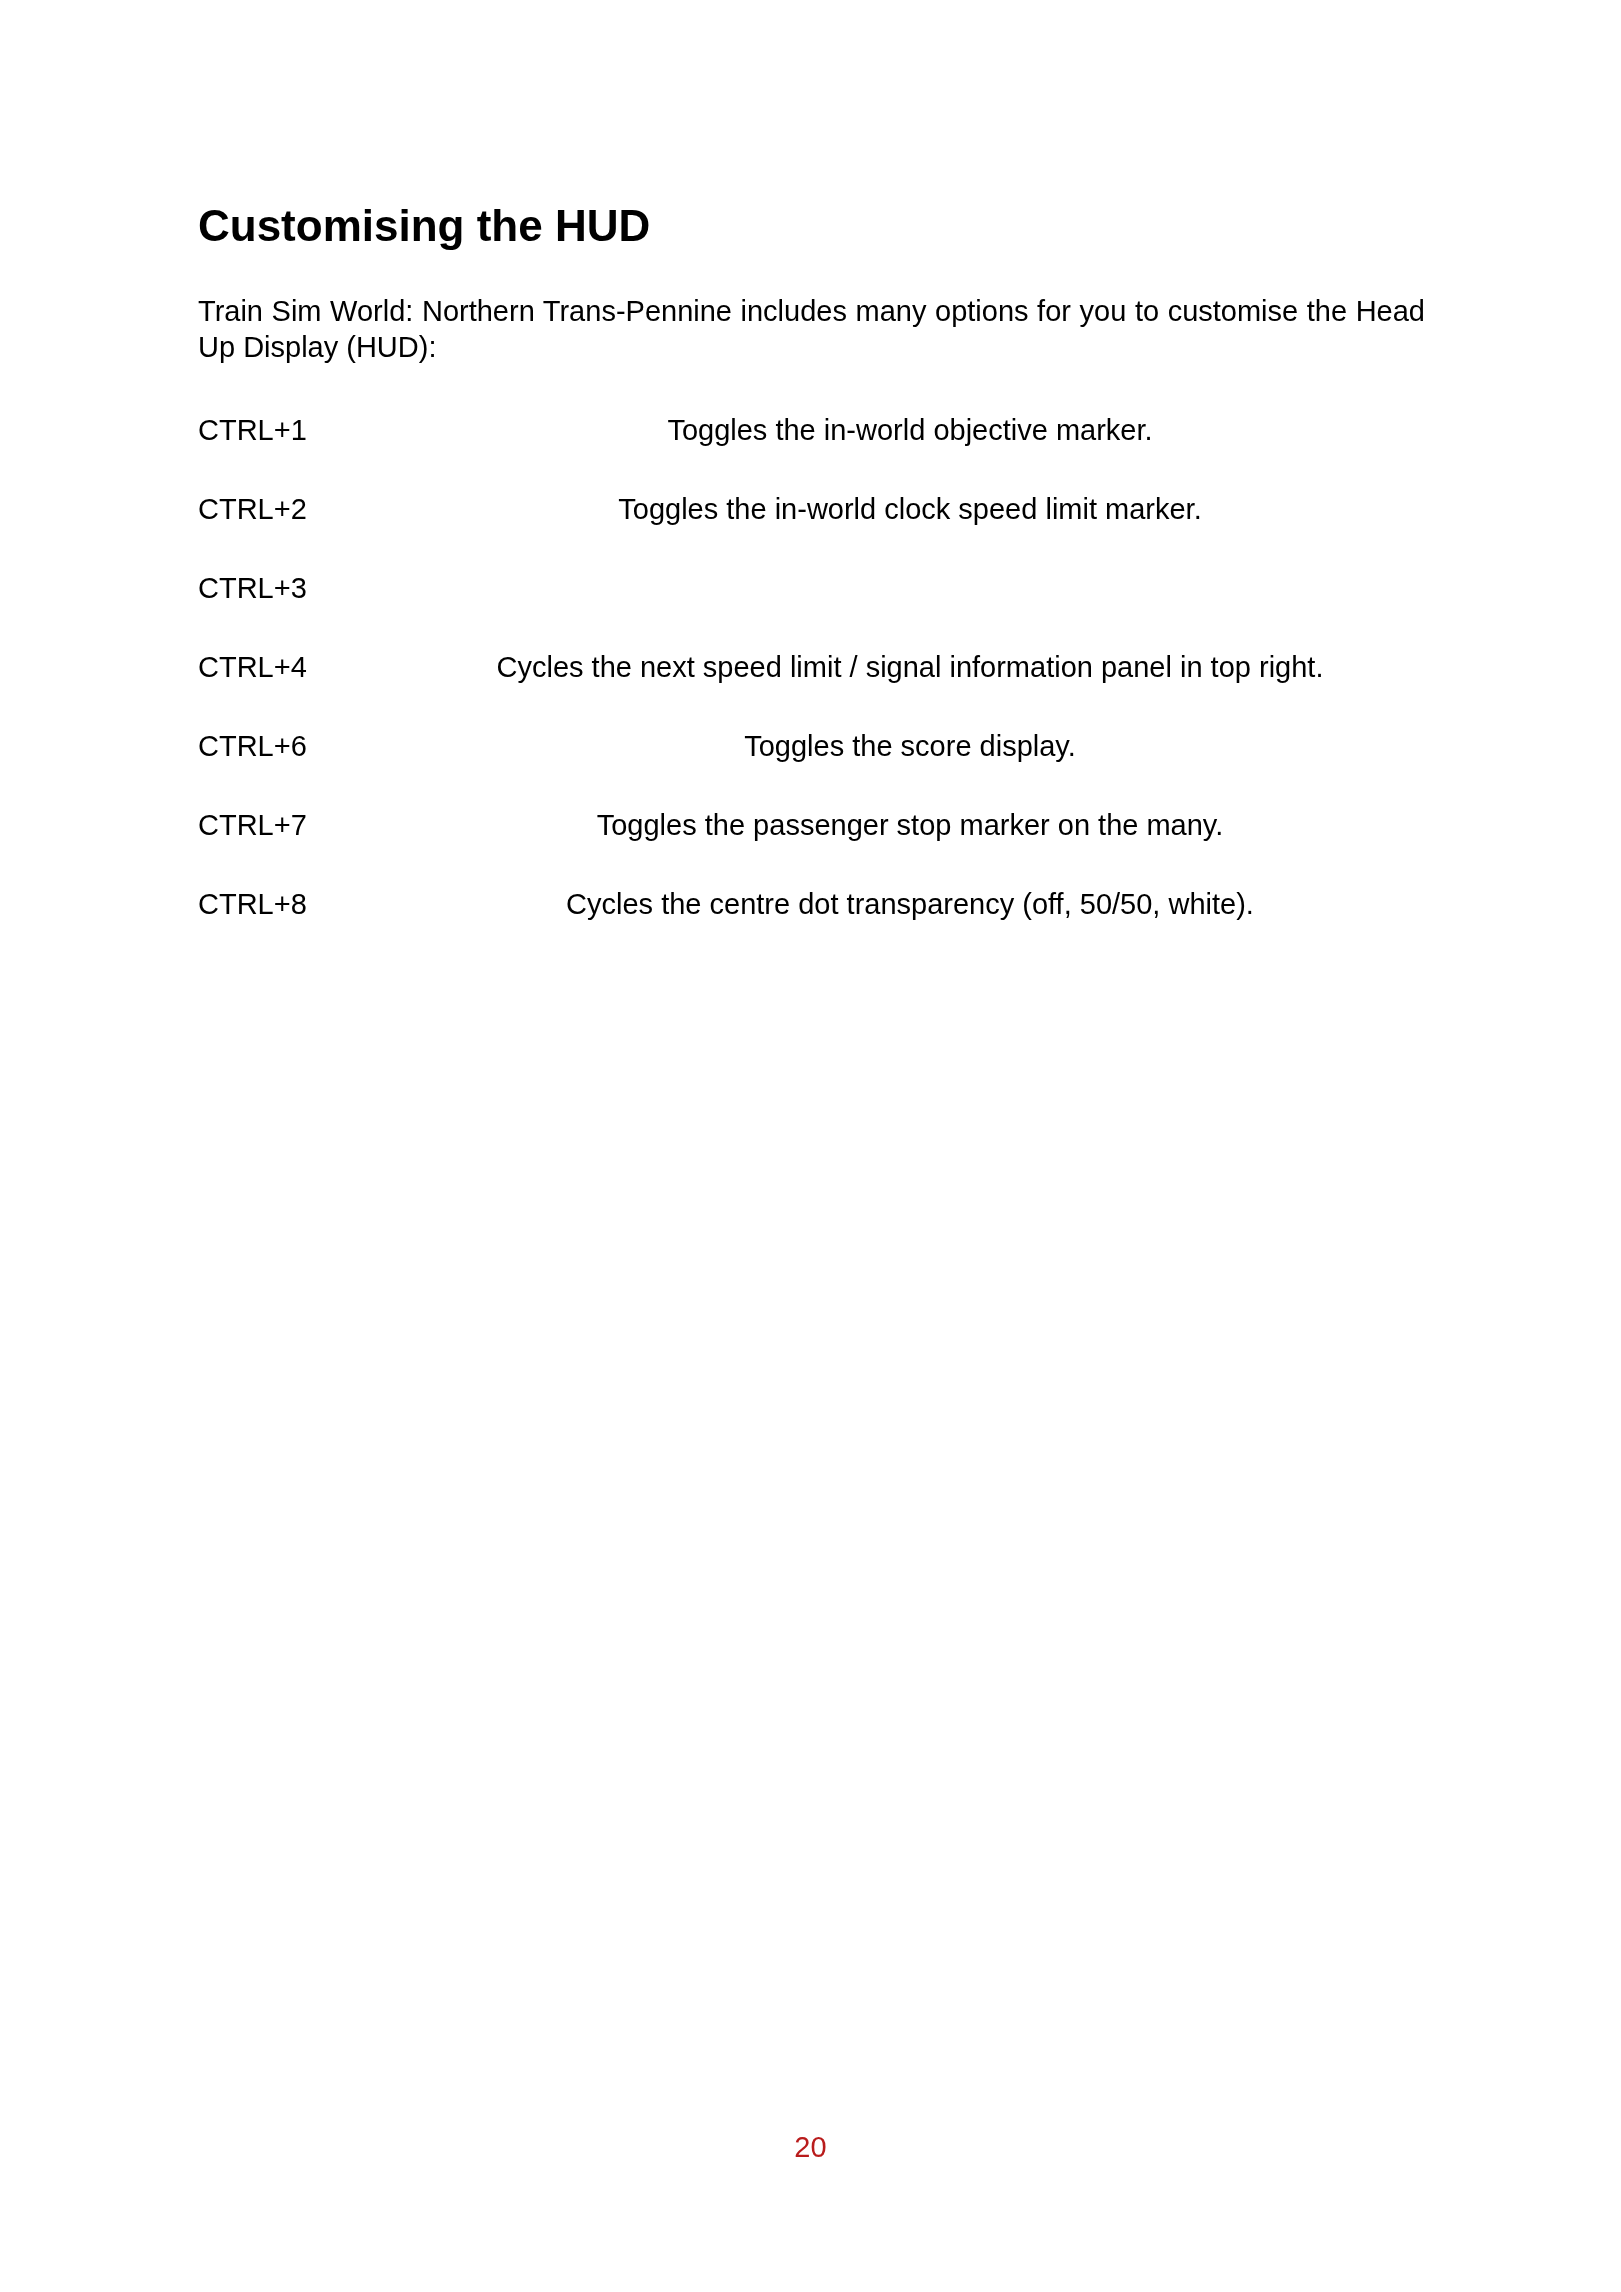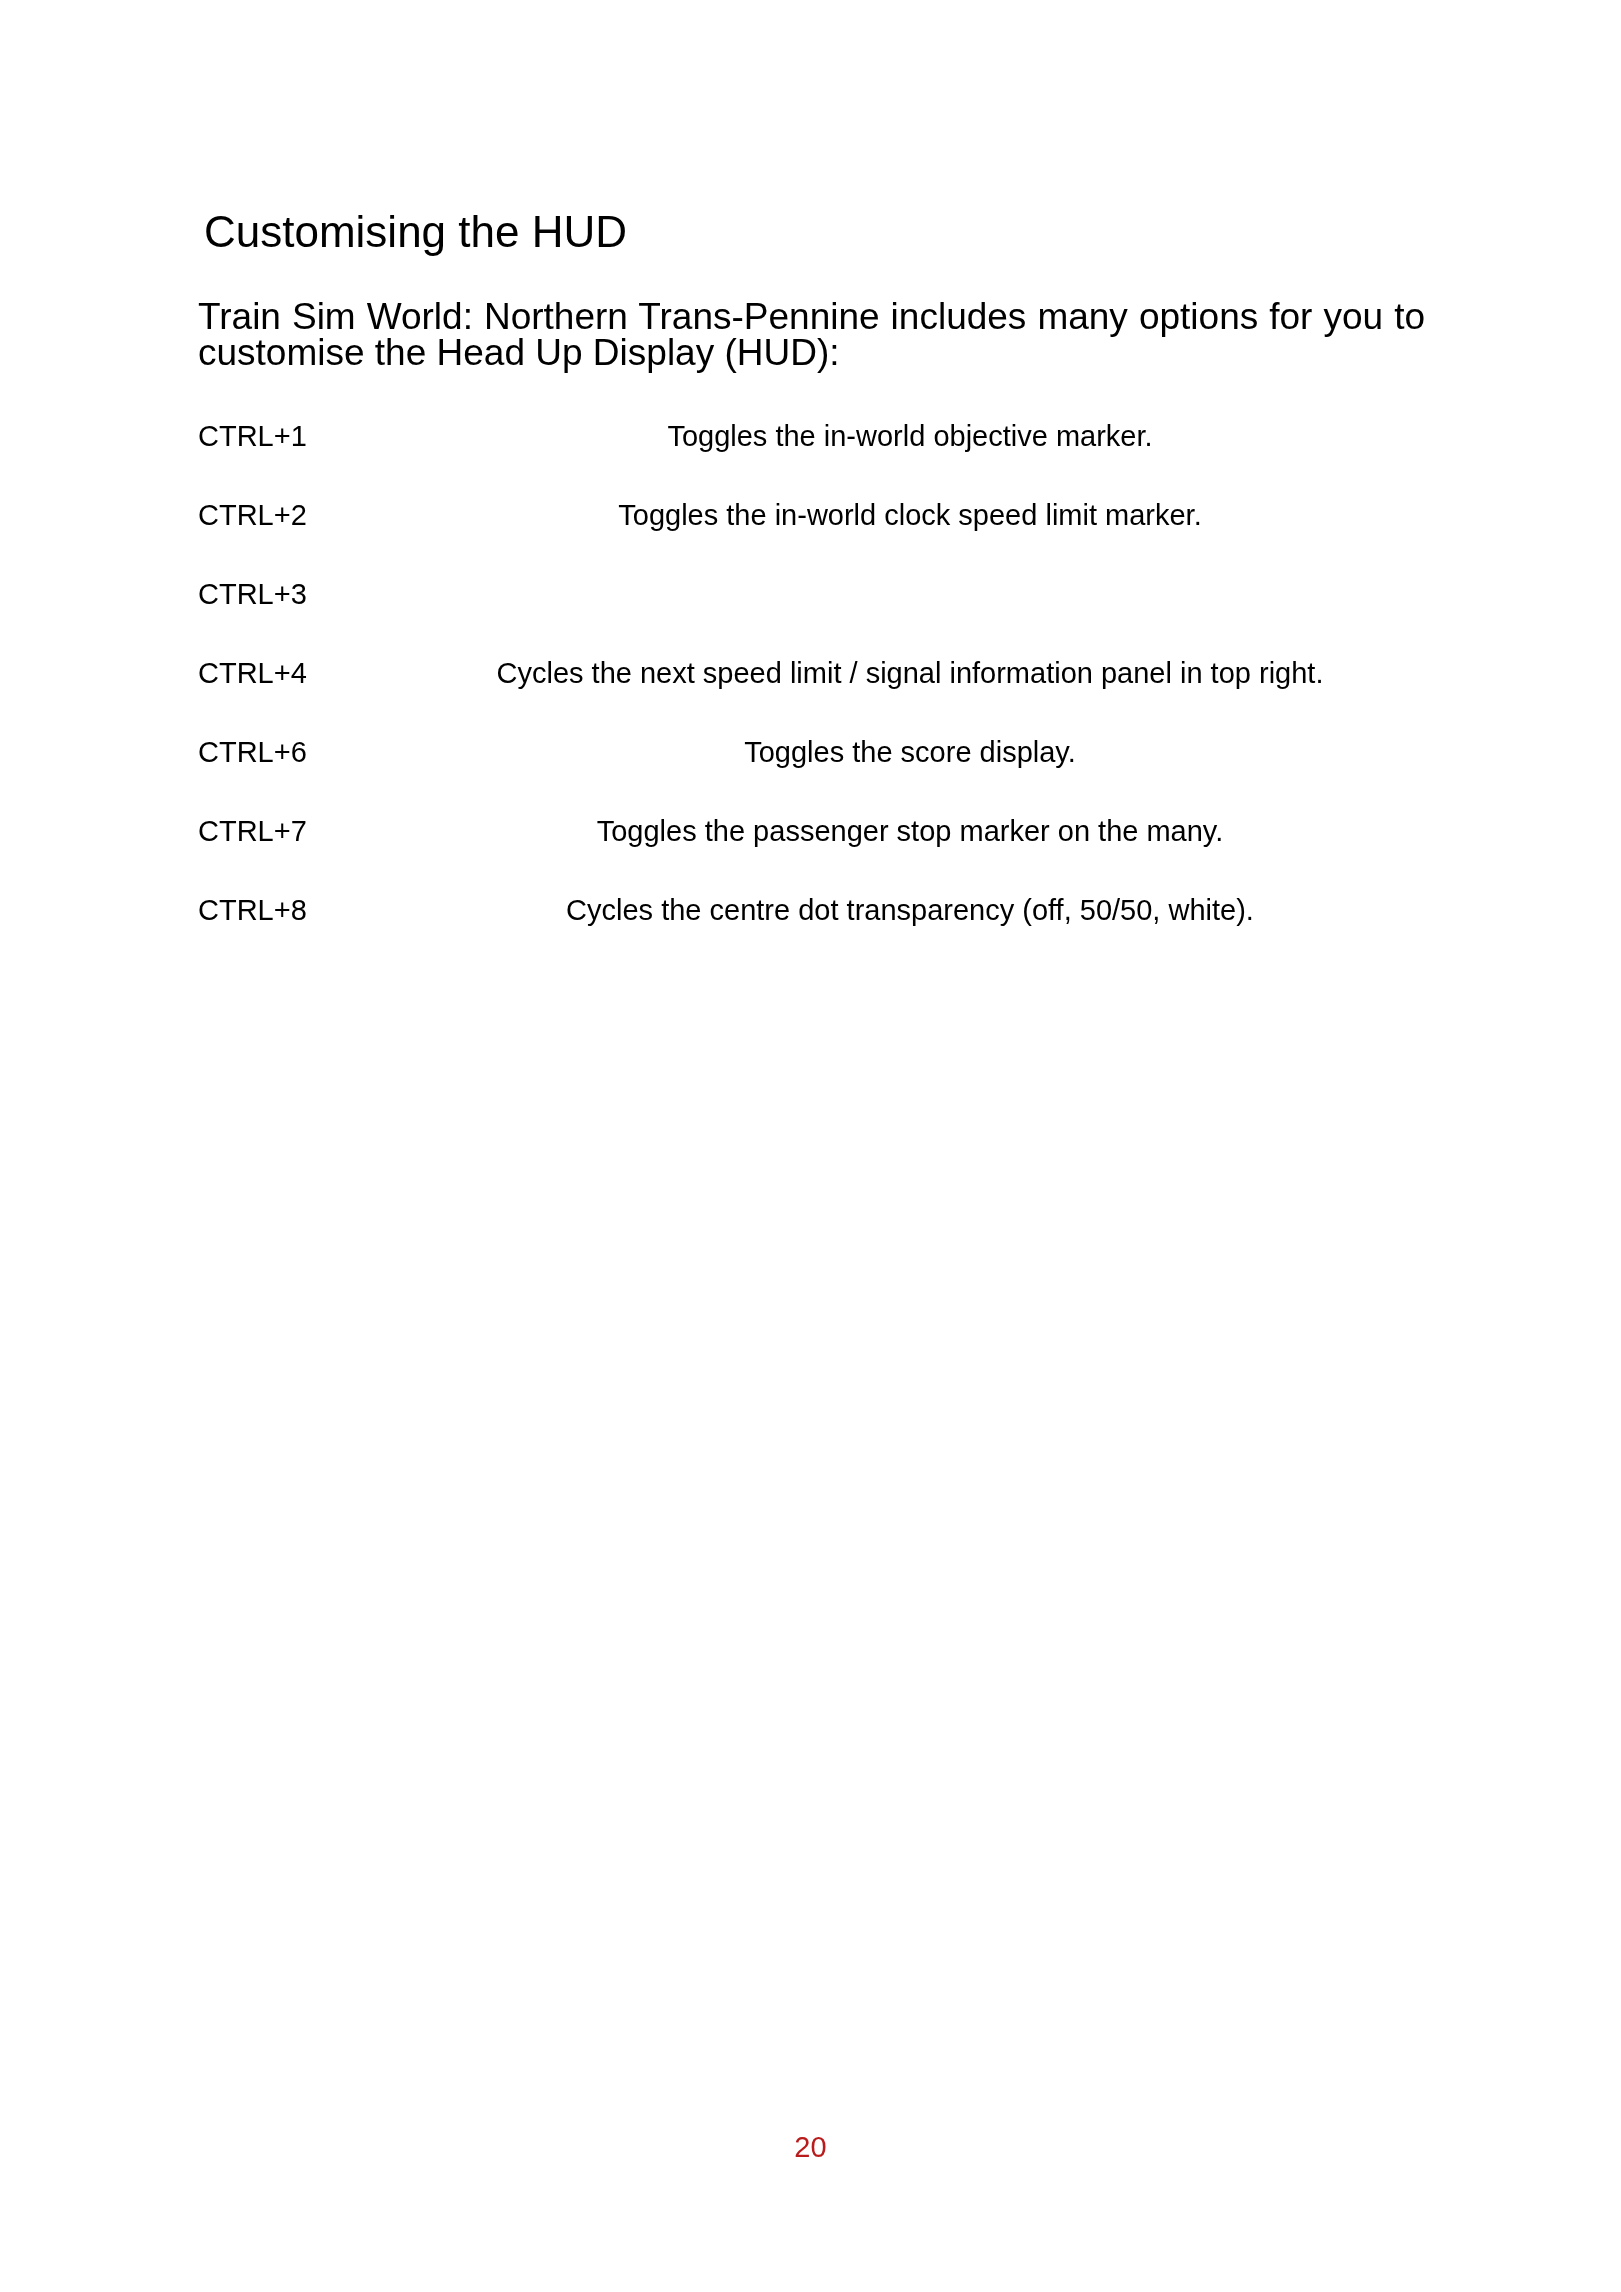--- a/index.html
+++ b/index.html
@@ -15,30 +15,30 @@
     color: #000000;
     position: relative;
   }
   .page {
     position: relative;
     width: 1621px;
     height: 2293px;
     padding: 201px 196px 0 198px;
   }
   h1.doc-title {
-    margin: 6px;
+    margin: 0;
     font-size: 44px;
-    font-weight: normal;
+    font-weight: bold;
     letter-spacing: 0px;
     line-height: 49px;
     color: #000000;
   }
   p.intro {
     margin: 43px 0 0 0;
-    font-size: 37px;
+    font-size: 29px;
     line-height: 36px;
     text-align: justify;
     color: #000000;
   }
   .shortcut-list {
     margin-top: 47px;
   }
   .shortcut-row {
     display: flex;
     align-items: flex-start;

